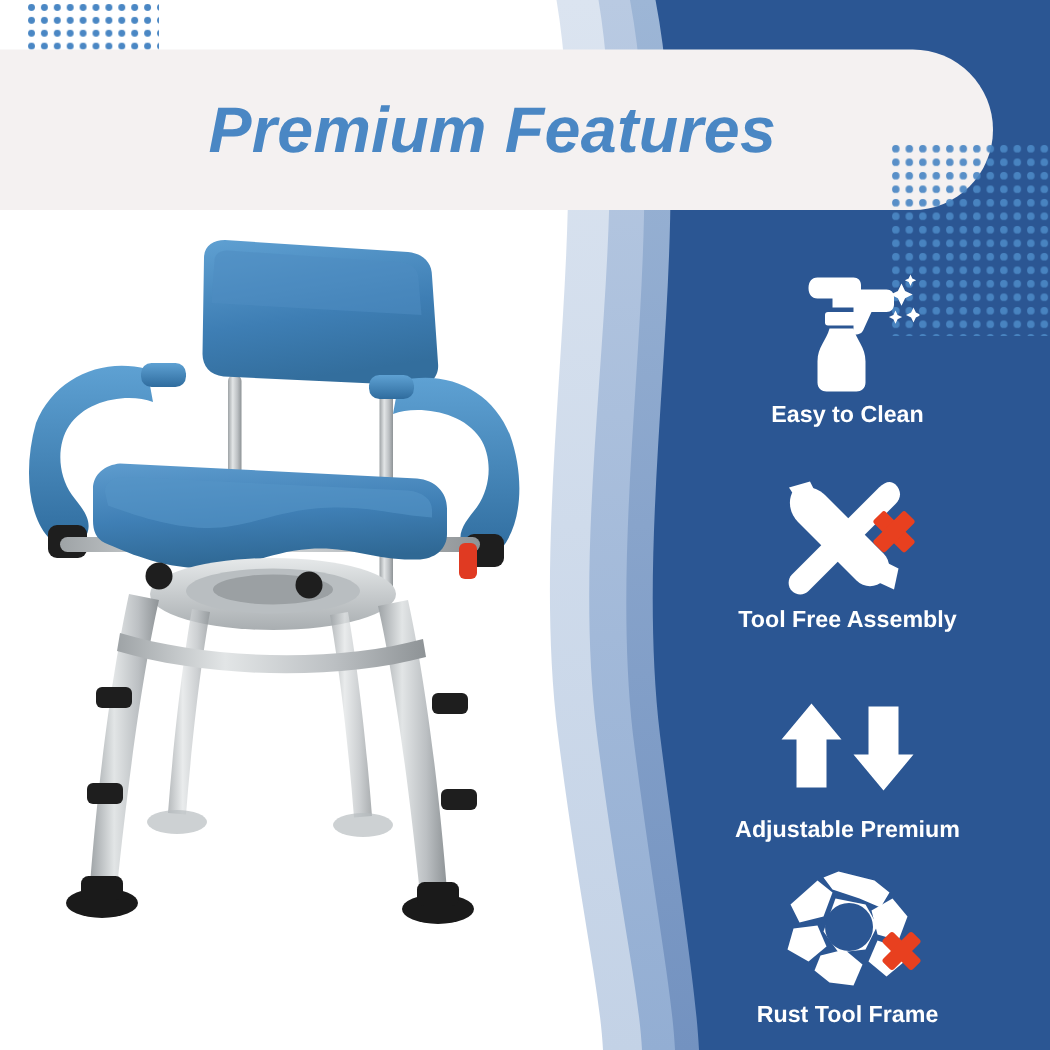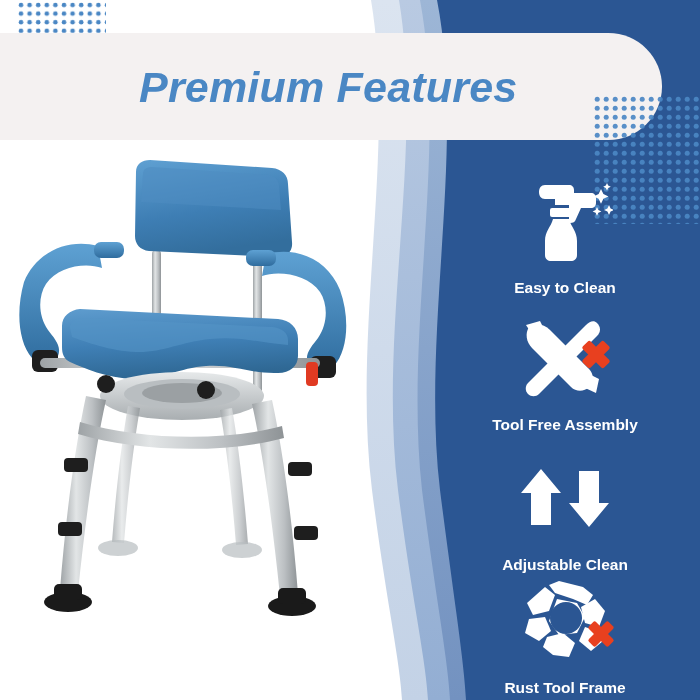--- a/index.html
+++ b/index.html
@@ -32,21 +32,21 @@
 
   
   .product{position:absolute;left:10px;top:150px;width:350px;height:530px;}
 
   
   .features{position:absolute;left:440px;top:170px;width:250px;height:520px;}
   .feature{position:absolute;left:0;width:250px;text-align:center;}
   .feature .fi{height:86px;display:flex;align-items:center;justify-content:center;}
   .feature .flabel{
     color:#ffffff;font-size:15.5px;font-weight:bold;line-height:20px;
-    margin-top:14px;white-space:nowrap;
+    margin-top:3px;white-space:nowrap;
   }
   .f0{top:8px;}
   .f1{top:145px;}
   .f2{top:285px;}
   .f3{top:408px;}
 </style>
 </head>
 <body>
 
 <div class="stage">
@@ -234,21 +234,21 @@
       <div class="flabel">Tool Free Assembly</div>
     </div>
 
     <div class="feature f2">
       <div class="fi">
         <svg width="96" height="62" viewBox="0 0 96 62">
           <path d="M24,2 L44,26 L34,26 L34,58 L14,58 L14,26 L4,26 Z" fill="#ffffff"></path>
           <path d="M72,60 L52,36 L62,36 L62,4 L82,4 L82,36 L92,36 Z" fill="#ffffff"></path>
         </svg>
       </div>
-      <div class="flabel">Adjustable Clean</div>
+      <div class="flabel">Adjustable Premium</div>
     </div>
 
     <div class="feature f3">
       <div class="fi">
         <svg width="100" height="84" viewBox="0 0 100 84">
           <g fill="#ffffff">
             <path d="M44,2 L68,8 L78,16 L72,26 L58,20 L40,14 L34,6 Z"></path>
             <path d="M30,8 L40,16 L34,32 L18,36 L12,24 Z"></path>
             <path d="M80,20 L90,32 L84,48 L70,44 L66,28 Z"></path>
             <path d="M14,40 L30,38 L36,52 L24,62 L10,54 Z"></path>

